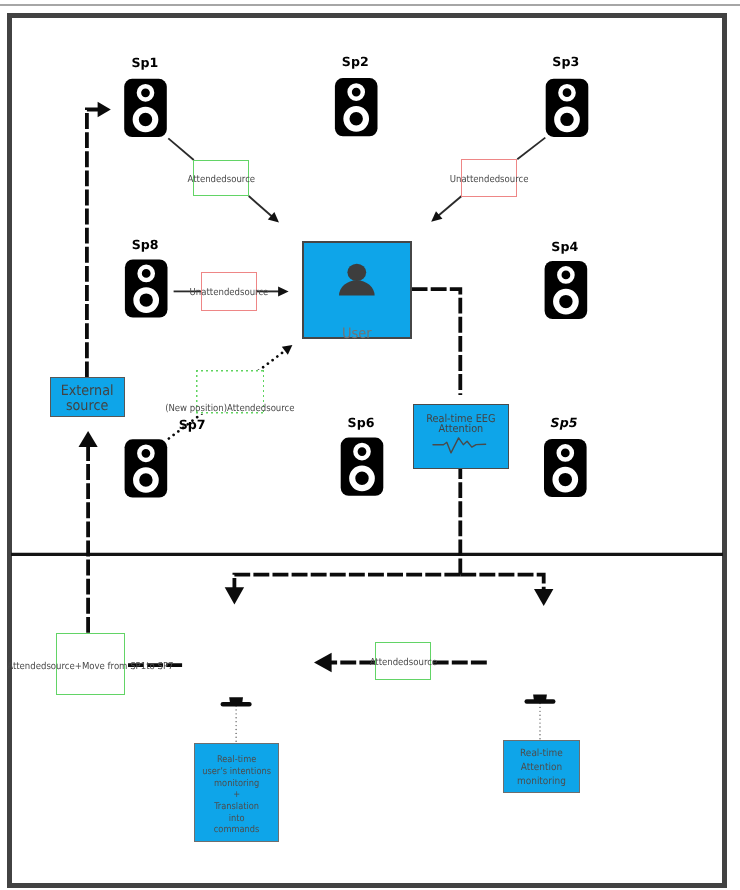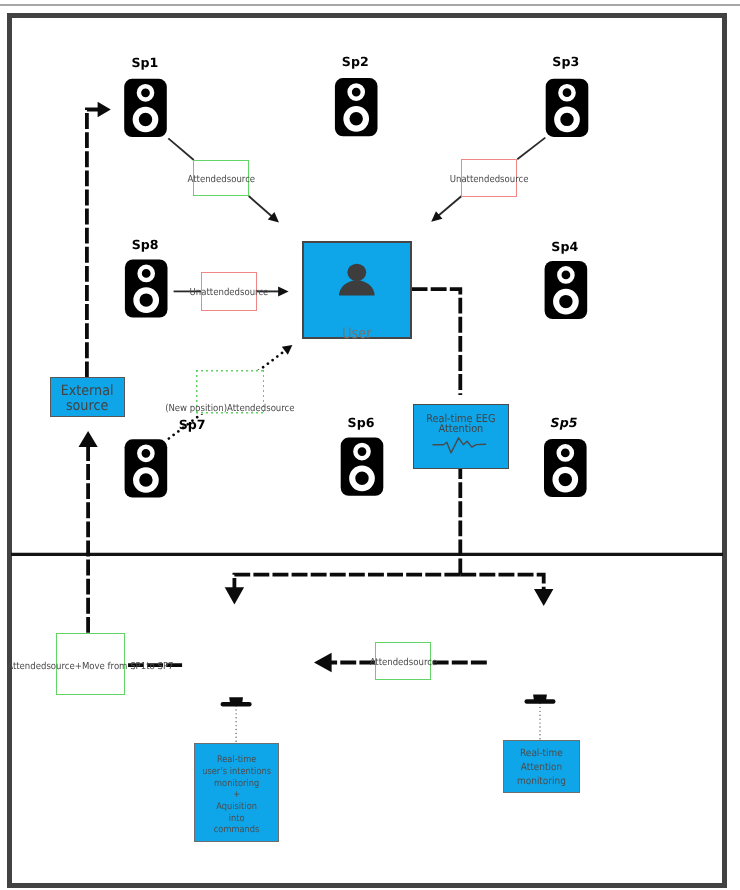--- a/index.html
+++ b/index.html
@@ -194,21 +194,21 @@
       </div>
       <div class="boxnode eegbox" style="left: 412.5px; top: 395px; width: 96.7px; height: 65px; justify-content: flex-start; padding-top: 8.6px; margin-top: 9px;">
         <span>Real-time EEG</span>
         <span>Attention</span>
       </div>
       <div class="boxnode notebox pbci" style="left: 194.3px; top: 742.9px; width: 84.6px; height: 99.5px;">
         <span>Real-time</span>
         <span>user’s intentions</span>
         <span>monitoring</span>
         <span>+</span>
-        <span>Aquisition</span>
+        <span>Translation</span>
         <span>into</span>
         <span>commands</span>
       </div>
       <div class="boxnode notebox aad" style="left: 502.8px; top: 739.9px; width: 77.3px; height: 52.9px;">
         <span>Real-time</span>
         <span>Attention</span>
         <span>monitoring</span>
       </div>
     </div>
   <svg class="layer" id="art2" viewBox="0 0 740 890">

